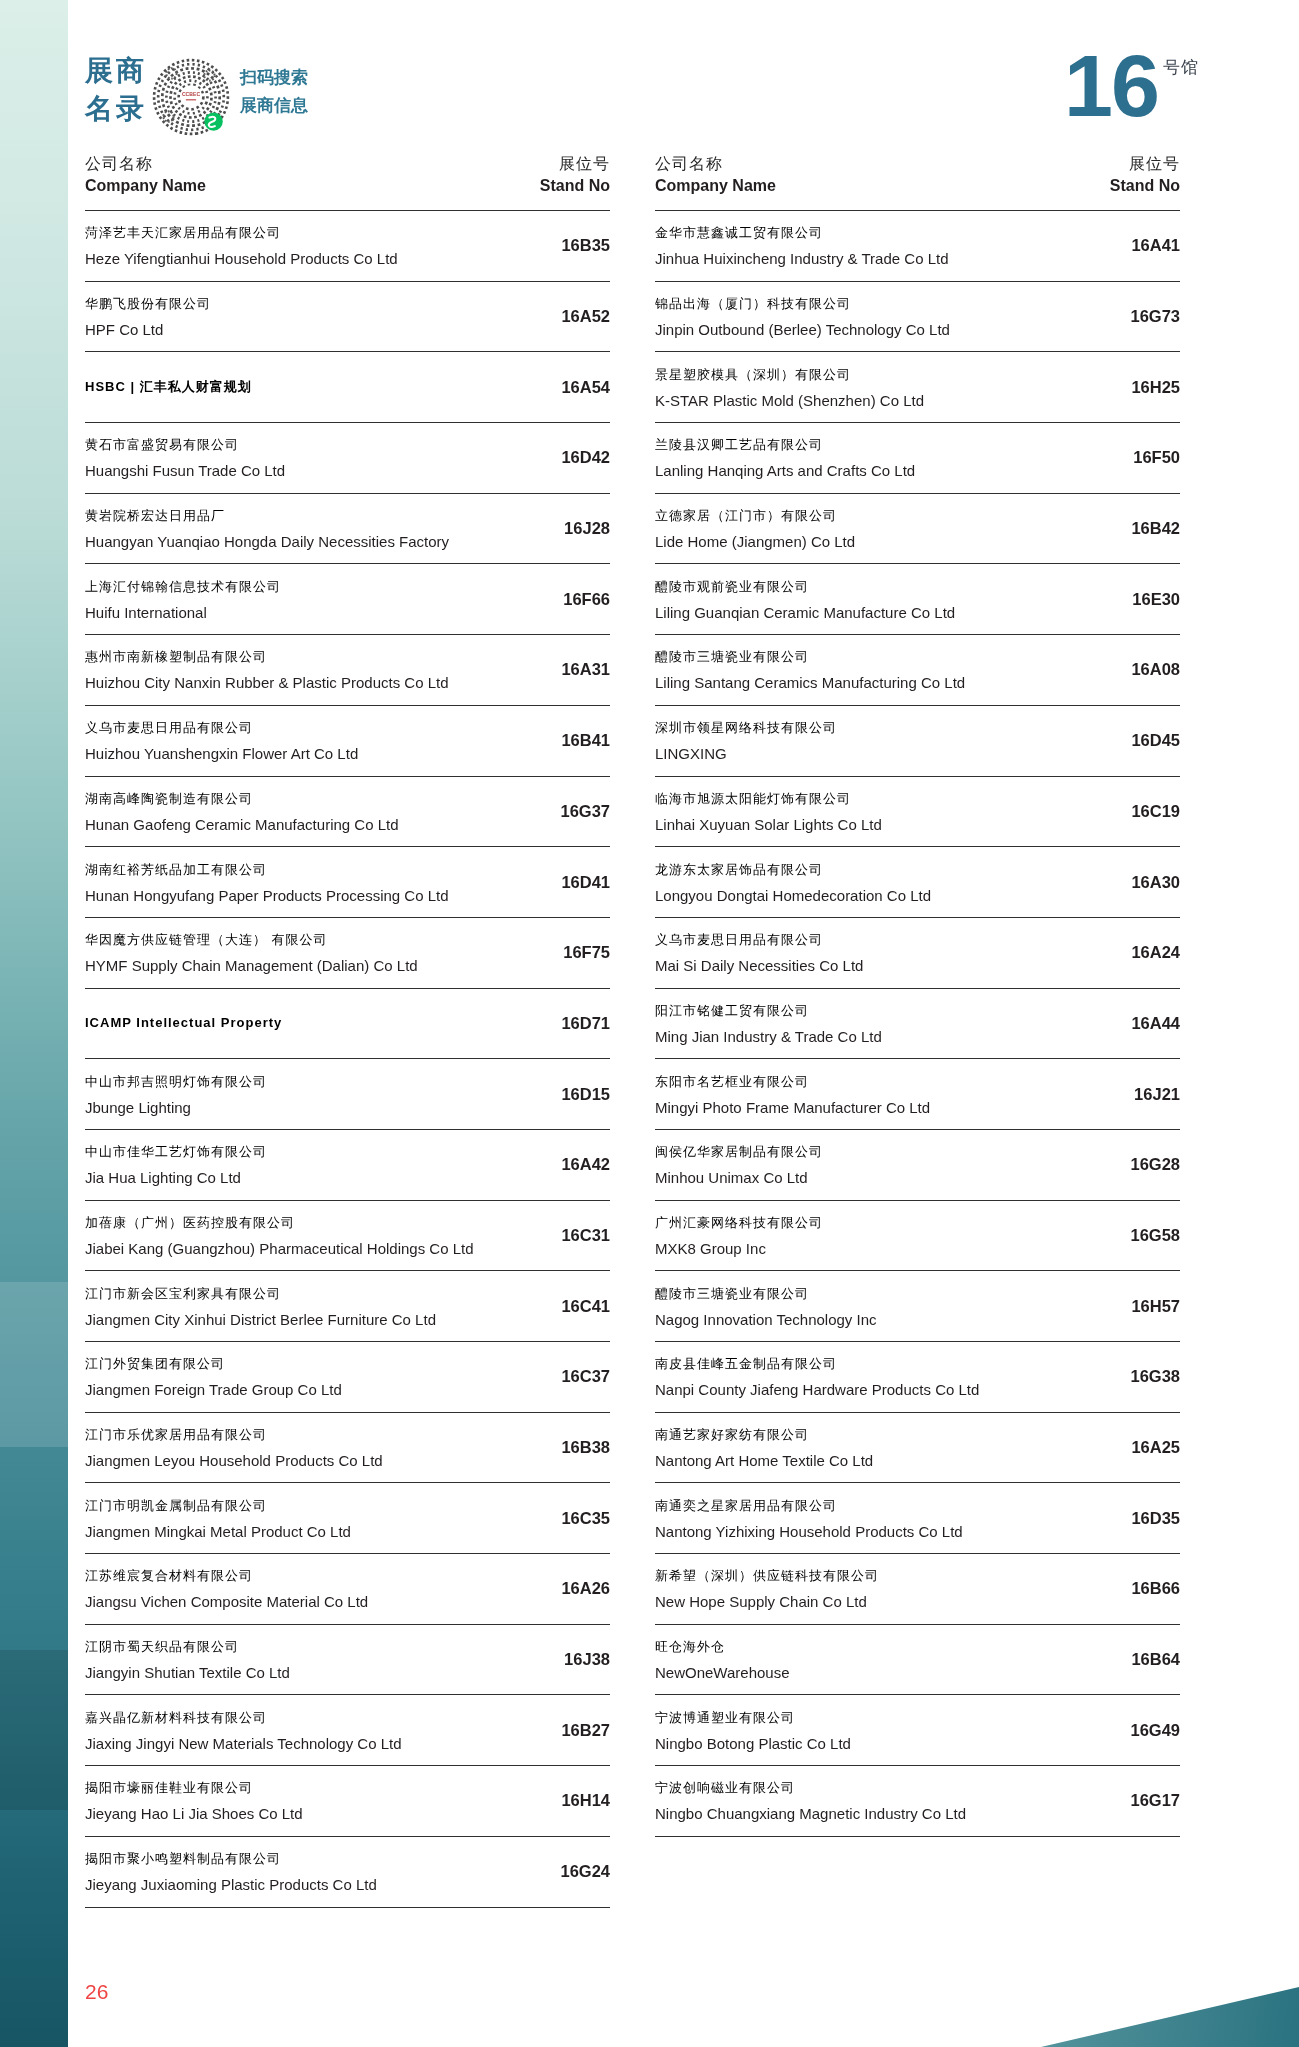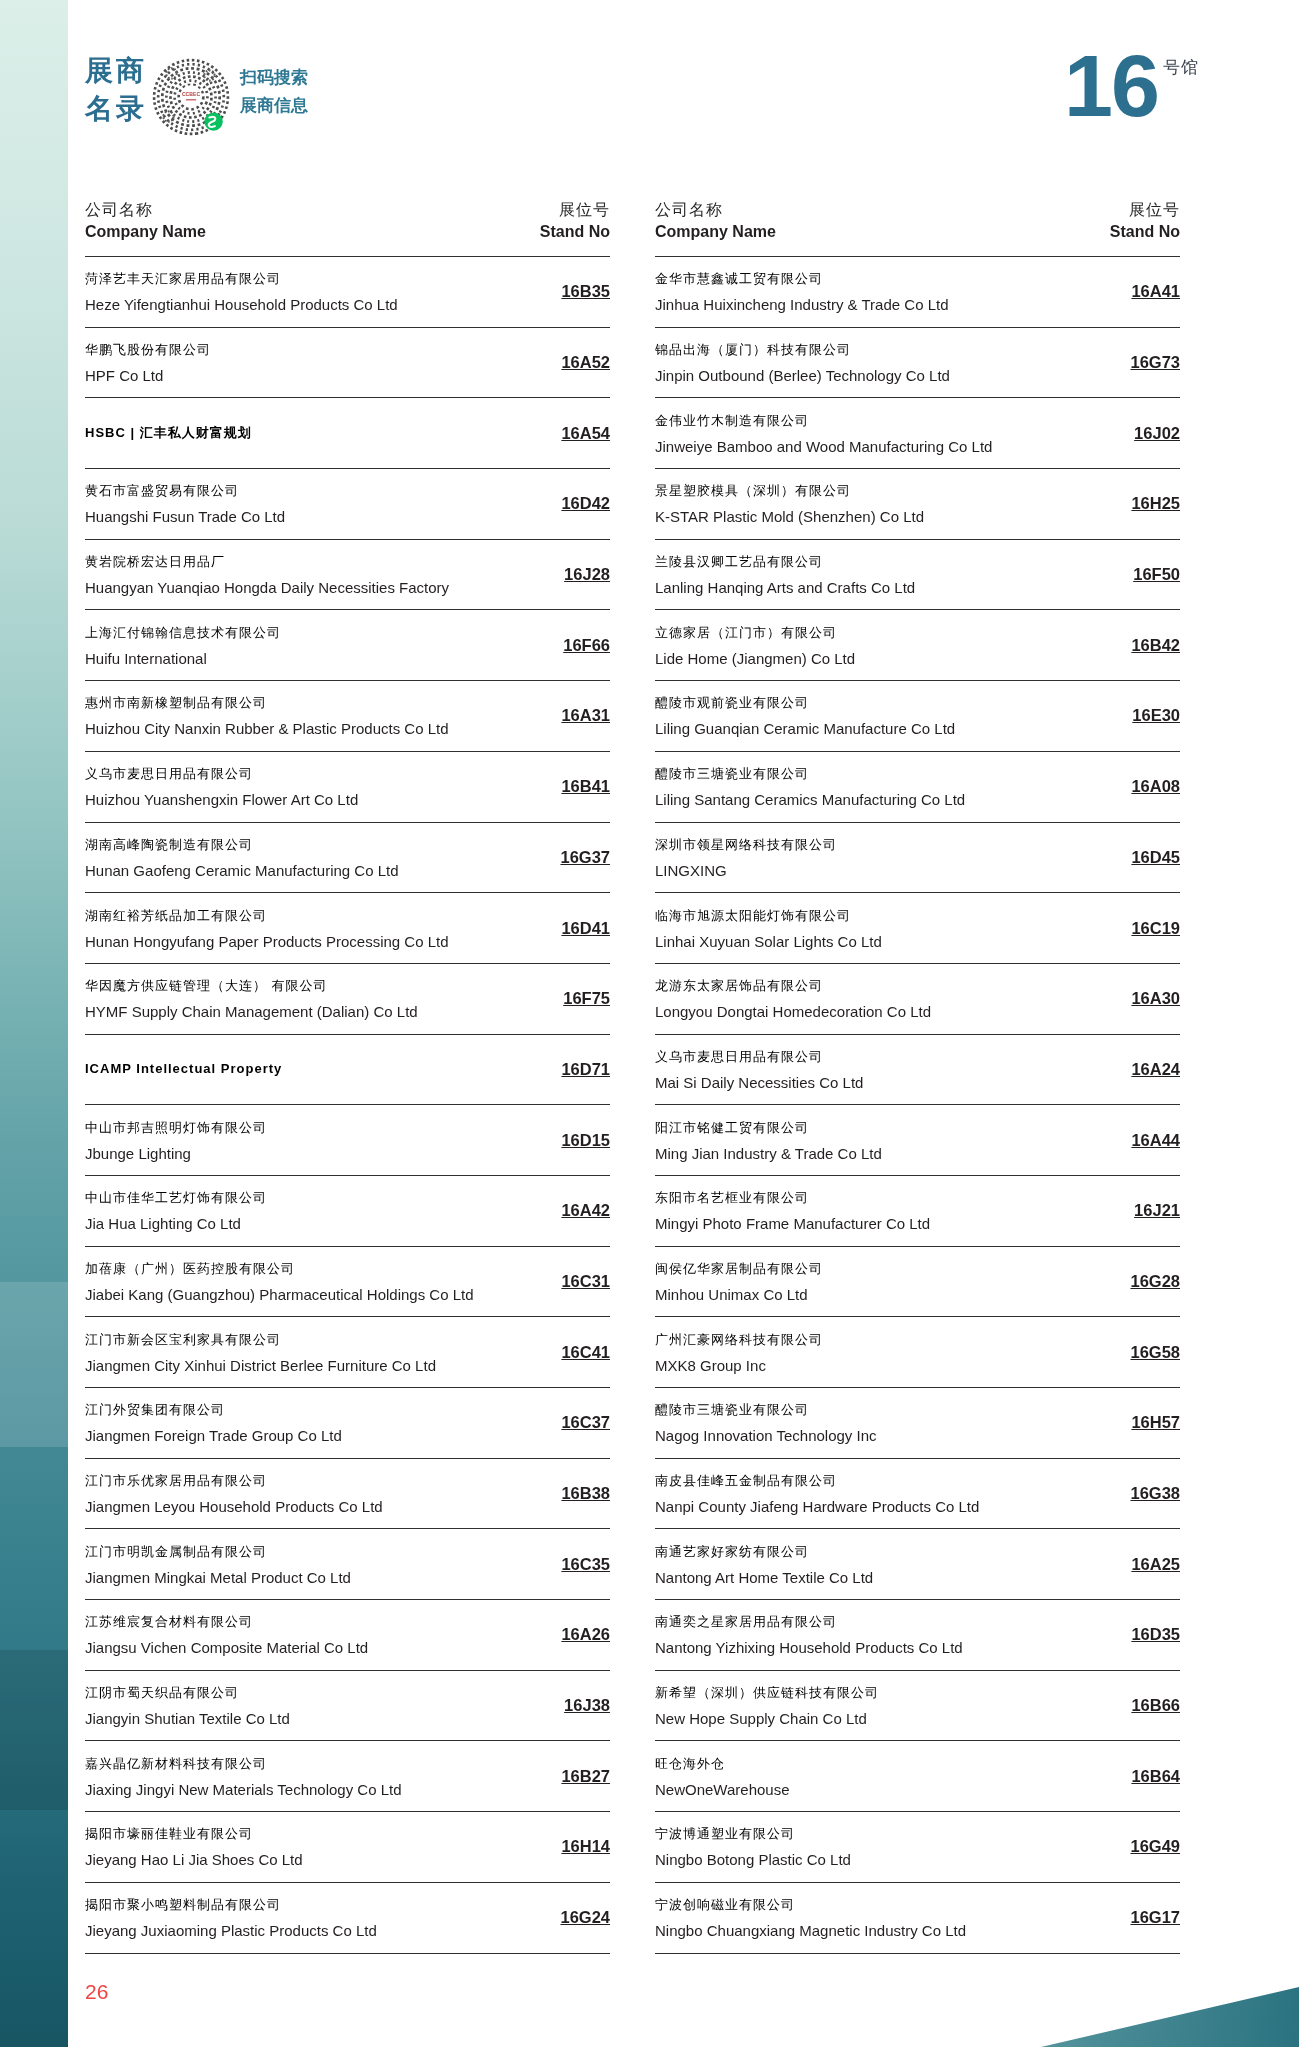--- a/index.html
+++ b/index.html
@@ -23,36 +23,36 @@
   
   .brand-title { position:absolute; left:85px; top:52px; font-size:28px; line-height:38px;
     font-weight:800; letter-spacing:3px; }
   .qr-wrap { position:absolute; left:150px; top:56px; width:82px; height:82px; }
   .qr-caption { position:absolute; left:240px; top:64px; font-size:17px; line-height:28px; font-weight:600; }
   .hall { position:absolute; right:100px; top:40px; display:flex; align-items:flex-start; }
   .hall-number { font-size:88px; line-height:92px; font-weight:700; letter-spacing:-2px; }
   .hall-label { font-size:17px; font-weight:400; color:#39424d; margin:16px 0 8px 5px; letter-spacing:1px; }
 
   
-  .column { position:absolute; top:152px; width:525px;margin-top:46px; }
+  .column { position:absolute; top:152px; width:525px; }
   .column.left  { left:85px; }
   .column.right { left:655px; }
   .col-header { height:58px; display:flex; justify-content:space-between; align-items:flex-start; padding-top:1px; }
   .col-header .zh { font-size:16px; color:#262626; letter-spacing:1px; line-height:22px; }
   .col-header .en { font-size:16px; color:#231f20; font-weight:700; line-height:22px; }
   .col-header .stand-head { text-align:right; }
 
   .rows { border-bottom:1.3px solid #2f2f2f; }
   .row { height:70.7px; border-top:1.3px solid #2f2f2f; display:flex; align-items:center;
     justify-content:space-between; }
   .names { display:flex; flex-direction:column; justify-content:center; gap:3px; min-width:0; }
   .zh-name { font-size:13px; line-height:24px; color:#000000; letter-spacing:1px; white-space:nowrap; }
   .en-name { font-size:15px; line-height:22px; color:#231f20; font-weight:400; white-space:nowrap; }
   .row.single .zh-name { font-weight:700; }
-  .stand { font-size:16.5px; font-weight:700; color:#231f20; flex:0 0 auto; padding-left:8px;text-decoration:underline; }
+  .stand { font-size:16.5px; font-weight:700; color:#231f20; flex:0 0 auto; padding-left:8px; }
 
   .page-number { position:absolute; left:85px; top:1980px; font-size:21px; color:#ef4444; }
 </style>
 </head>
 <body>
 
 <div class="page">
 
   <div class="side-strip"></div>
   <div class="strip-light"></div>
@@ -327,27 +327,20 @@
   </div>
 
   <div class="row">
     <div class="names">
       <div class="zh-name">锦品出海（厦门）科技有限公司</div>
       <div class="en-name">Jinpin Outbound (Berlee) Technology Co Ltd</div>
     </div>
     <div class="stand">16G73</div>
   </div>
 
-  <div class="row">
-    <div class="names">
-      <div class="zh-name">金伟业竹木制造有限公司</div>
-      <div class="en-name">Jinweiye Bamboo and Wood Manufacturing Co Ltd</div>
-    </div>
-    <div class="stand">16J02</div>
-  </div>
 
   <div class="row">
     <div class="names">
       <div class="zh-name">景星塑胶模具（深圳）有限公司</div>
       <div class="en-name">K-STAR Plastic Mold (Shenzhen) Co Ltd</div>
     </div>
     <div class="stand">16H25</div>
   </div>
 
   <div class="row">

